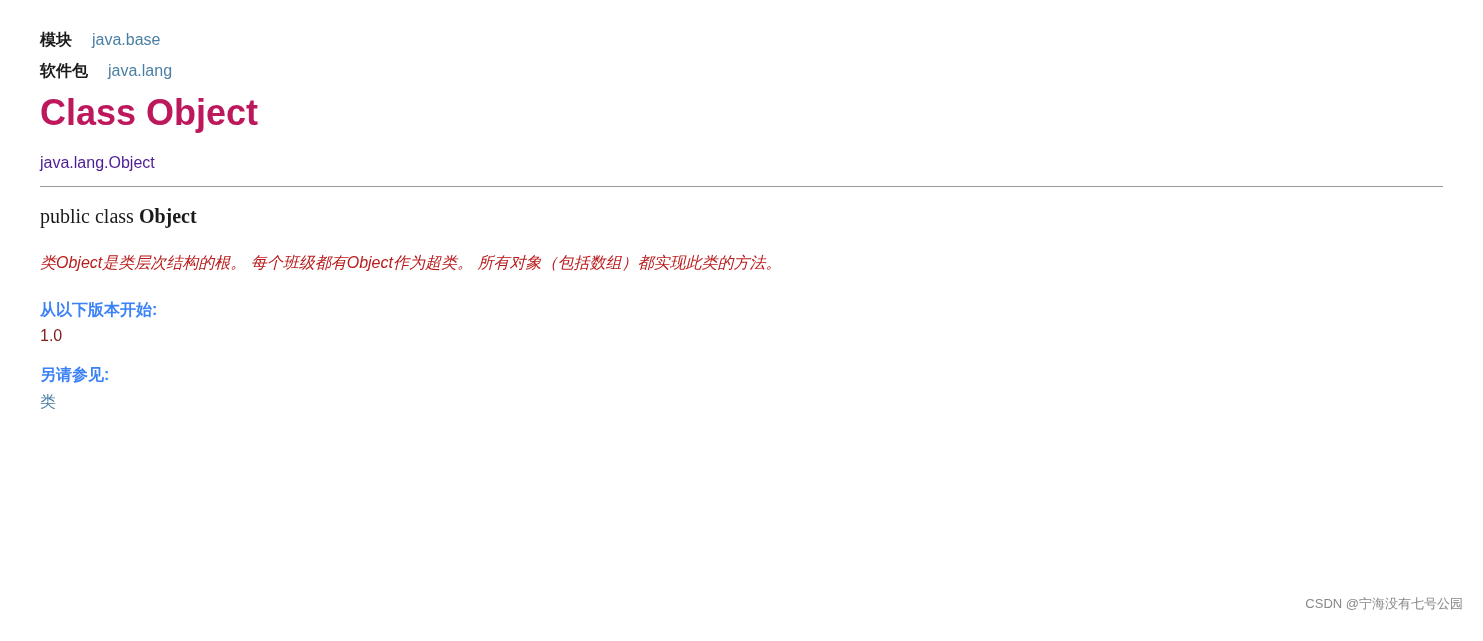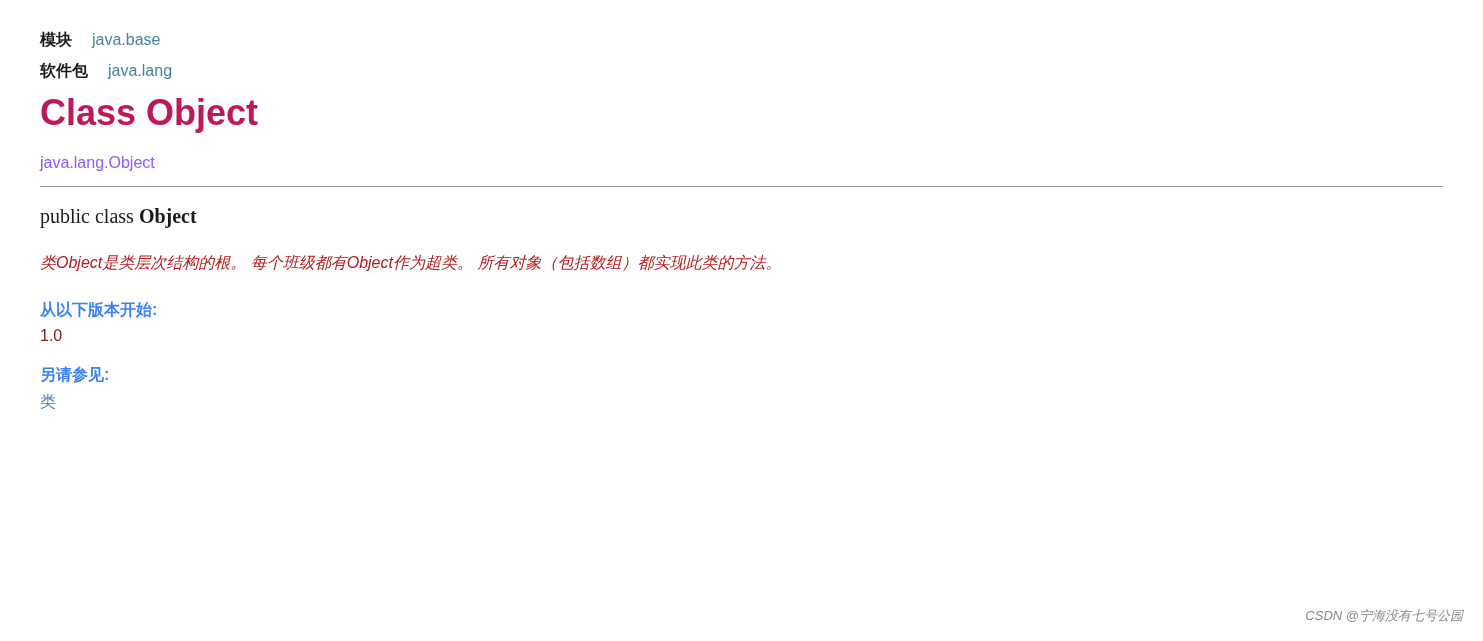--- a/index.html
+++ b/index.html
@@ -42,21 +42,21 @@
     .class-title {
       font-size: 36px;
       font-weight: bold;
       color: #be185d;
       margin-top: 8px;
       margin-bottom: 20px;
     }
 
     .class-fqn {
       font-size: 16px;
-      color: #8b5cf6;
+      color: #4c1d95;
       margin-bottom: 14px;
       font-family: Arial, sans-serif;
     }
 
     .divider {
       border: none;
       border-top: 1px solid #999999;
       margin-bottom: 18px;
     }
 
@@ -99,25 +99,24 @@
 
     .section-link {
       font-size: 16px;
       color: #4a7fa5;
       text-decoration: none;
       cursor: pointer;
     }
 
     .footer-watermark {
       position: fixed;
-      bottom: 16px;
+      bottom: 28px;
       right: 20px;
       font-size: 13px;
       color: #888888;
-      font-style: italic;
     }
   </style>
 </head>
 <body>
 
 <div class="meta-line">
   <span class="meta-label">模块</span>
   <a class="meta-link">java.base</a>
 </div>
 

